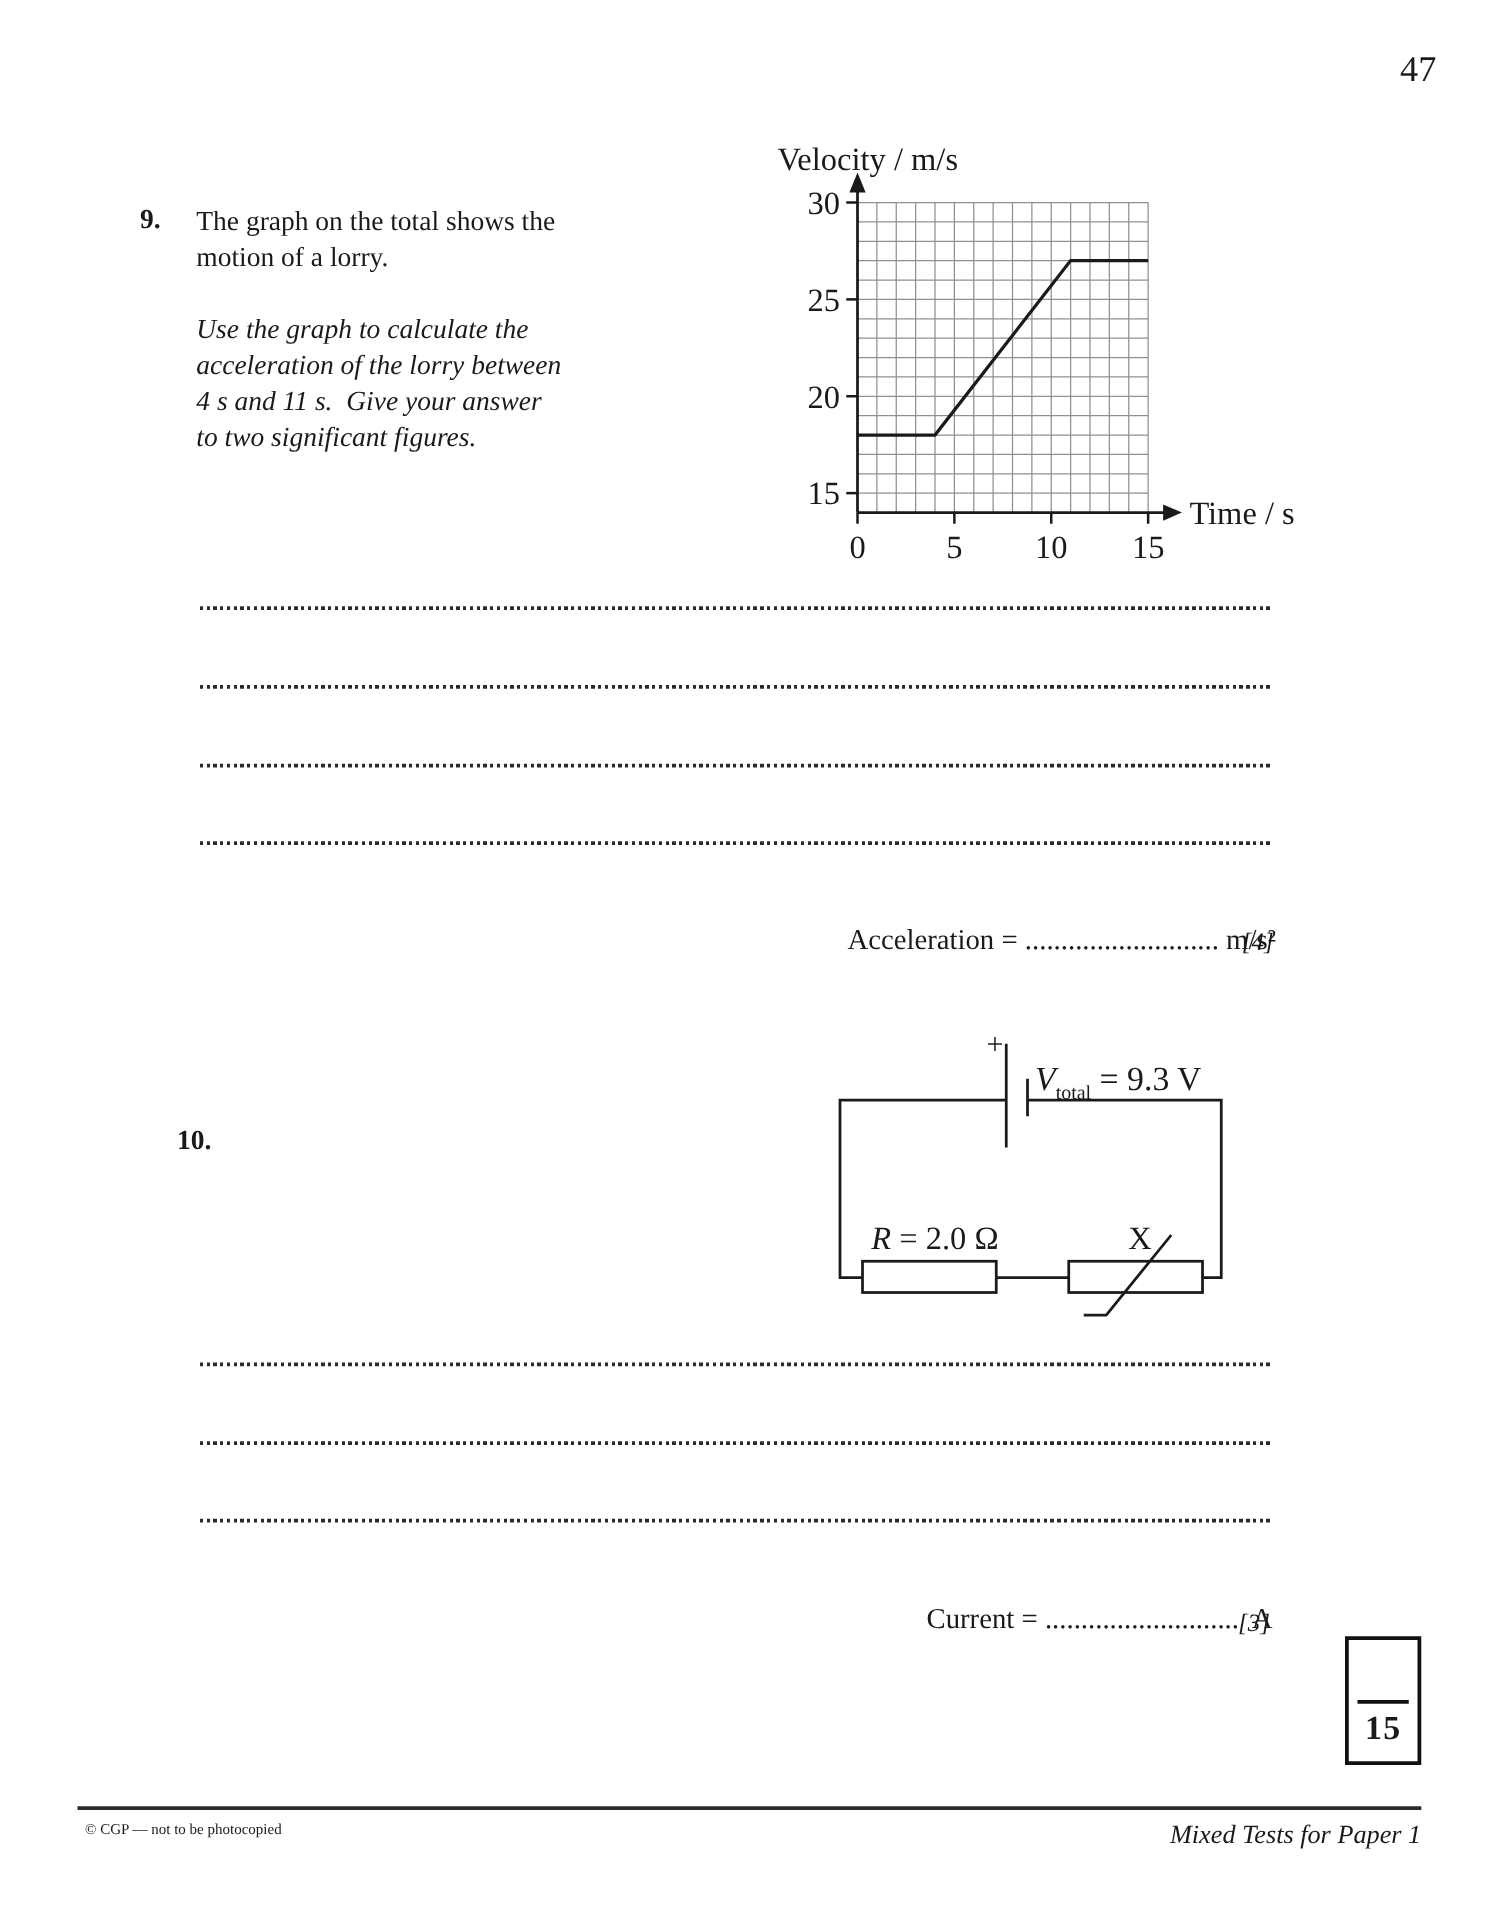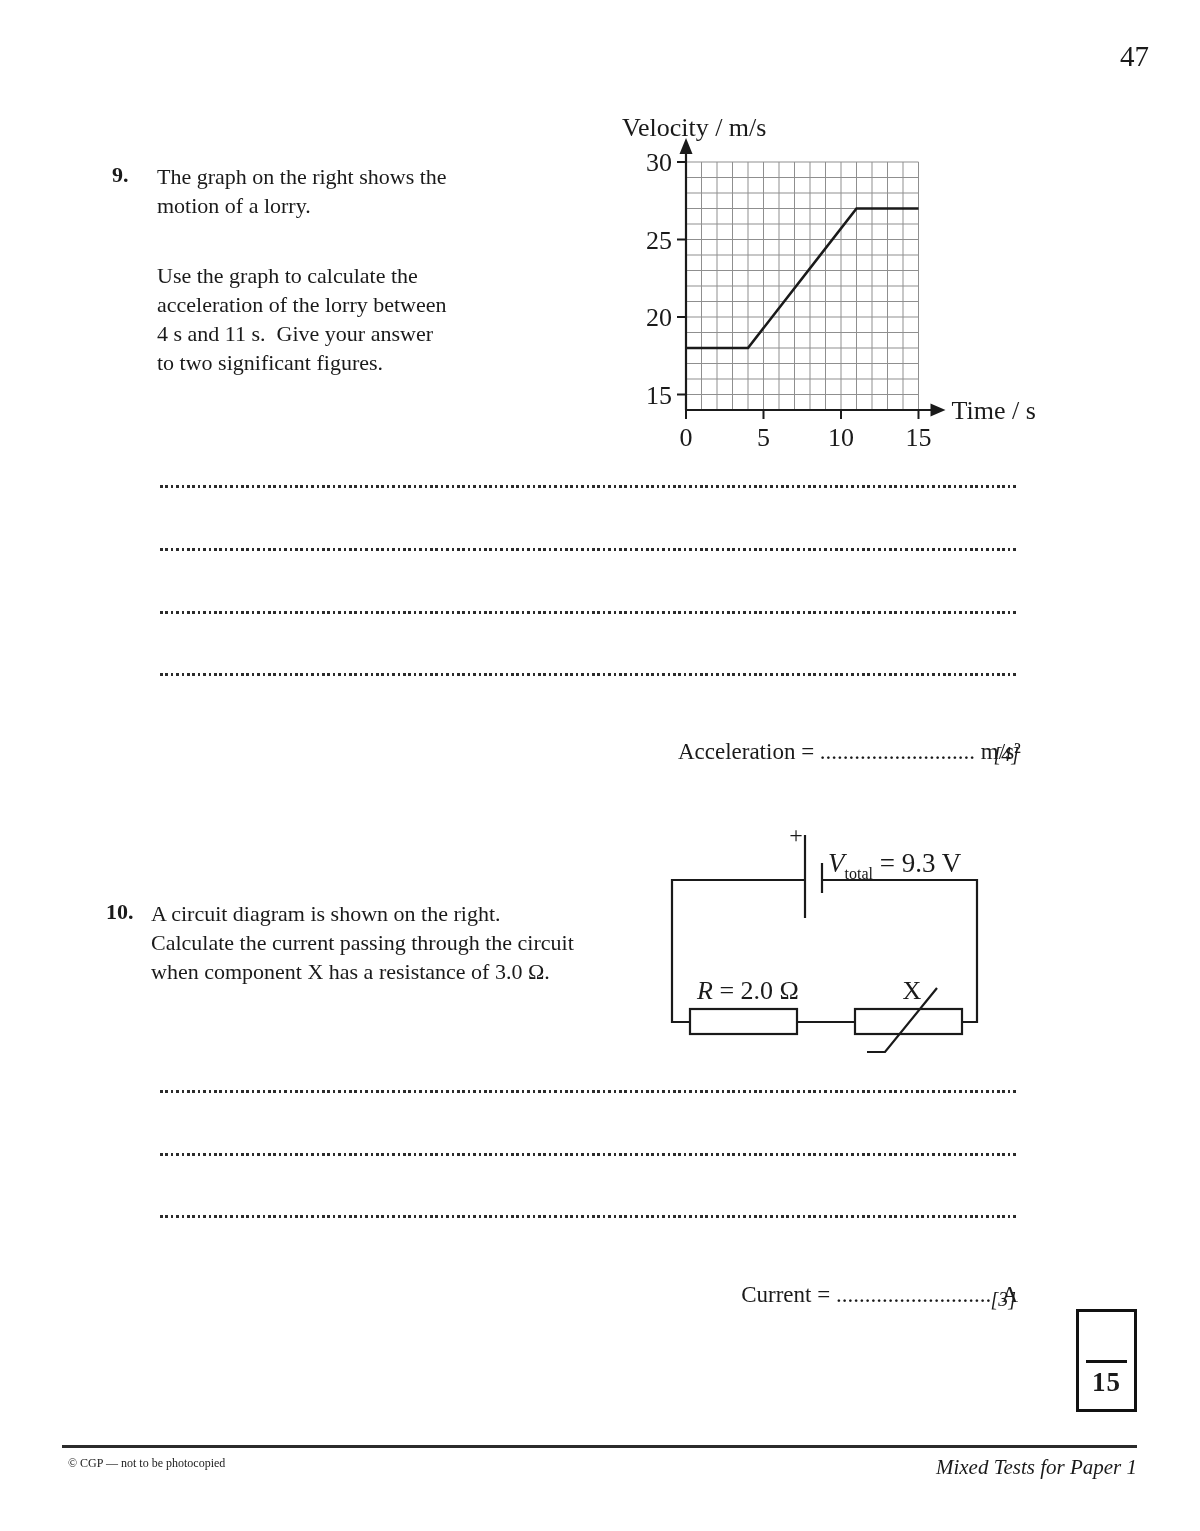--- a/index.html
+++ b/index.html
@@ -8,21 +8,21 @@
     width:1200px;height:1531px;
     background:#ffffff;
     font-family:"Liberation Serif", serif;
     color:#1a1a1a;
     overflow:hidden;
   }
   .page-number{position:absolute;left:1120px;top:40px;font-size:29px;}
   .q-row{position:absolute;display:flex;align-items:flex-start;}
   .q-num{font-weight:bold;font-size:22px;width:45px;flex:0 0 45px;}
   .q-text p{margin:0;font-size:22px;line-height:29px;white-space:pre-wrap;}
-  .q-text p + p{margin-top:41px;}
+  .q-text p + p{margin-top:28px;font-style:italic;}
   .graph-box{position:absolute;left:608px;top:108px;width:460px;height:345px;}
   .circuit-box{position:absolute;left:645px;top:810px;width:400px;height:270px;}
   svg{font-family:"Liberation Serif", serif;}
   .dotline{
     position:absolute;left:160px;width:857px;height:3px;
     background:repeating-linear-gradient(90deg,#2b2b2b 0 2.6px,transparent 2.6px 5.4px);
   }
   .answer-line{position:absolute;font-size:23px;white-space:pre;text-align:left;}
   .marks{position:absolute;font-style:italic;font-size:20px;}
   .score-box{
@@ -38,21 +38,21 @@
 </head>
 <body>
 
 <div class="page">
 
   <div class="page-number">47</div>
 
   <div class="q-row" style="left:112px;top:162px;width:420px;">
     <div class="q-num">9.</div>
     <div class="q-text">
-      <p>The graph on the right shows the
+      <p>The graph on the total shows the
 motion of a lorry.</p>
       <p>Use the graph to calculate the
 acceleration of the lorry between
 4 s and 11 s.  Give your answer
 to two significant figures.</p>
     </div>
   </div>
 
   <div class="graph-box">
     <svg id="chart-svg" width="460" height="345" viewBox="0 0 460 345">
@@ -126,27 +126,22 @@
   <div class="dotline" style="top:485px;"></div>
   <div class="dotline" style="top:548px;"></div>
   <div class="dotline" style="top:611px;"></div>
   <div class="dotline" style="top:673px;"></div>
 
   <div class="answer-line" style="top:713px;right:179px;">
     <span>Acceleration = </span><span>...........................</span><span> m/s²</span>
   </div>
   <div class="marks" style="top:743px;right:181px;">[4]</div>
 
-  <div class="q-row" style="left:106px;top:899px;width:560px;">
+  <div class="q-row" style="left:124px;top:899px;width:560px;text-align:right;">
     <div class="q-num">10.</div>
-    <div class="q-text">
-      <p>A circuit diagram is shown on the right.
-Calculate the current passing through the circuit
-when component X has a resistance of 3.0 Ω.</p>
-    </div>
   </div>
 
   <div class="circuit-box">
     <svg id="circuit-svg" width="400" height="270" viewBox="0 0 400 270">
         <g stroke="#1a1a1a" stroke-width="2.2" fill="none">
           <path d="M160 70 H27 V212 H45"></path>
           <path d="M152 212 H210"></path>
           <path d="M317 212 H332 V70 H177"></path>
           <line x1="160" y1="25" x2="160" y2="108"></line>
           <line x1="177" y1="53" x2="177" y2="83"></line>

